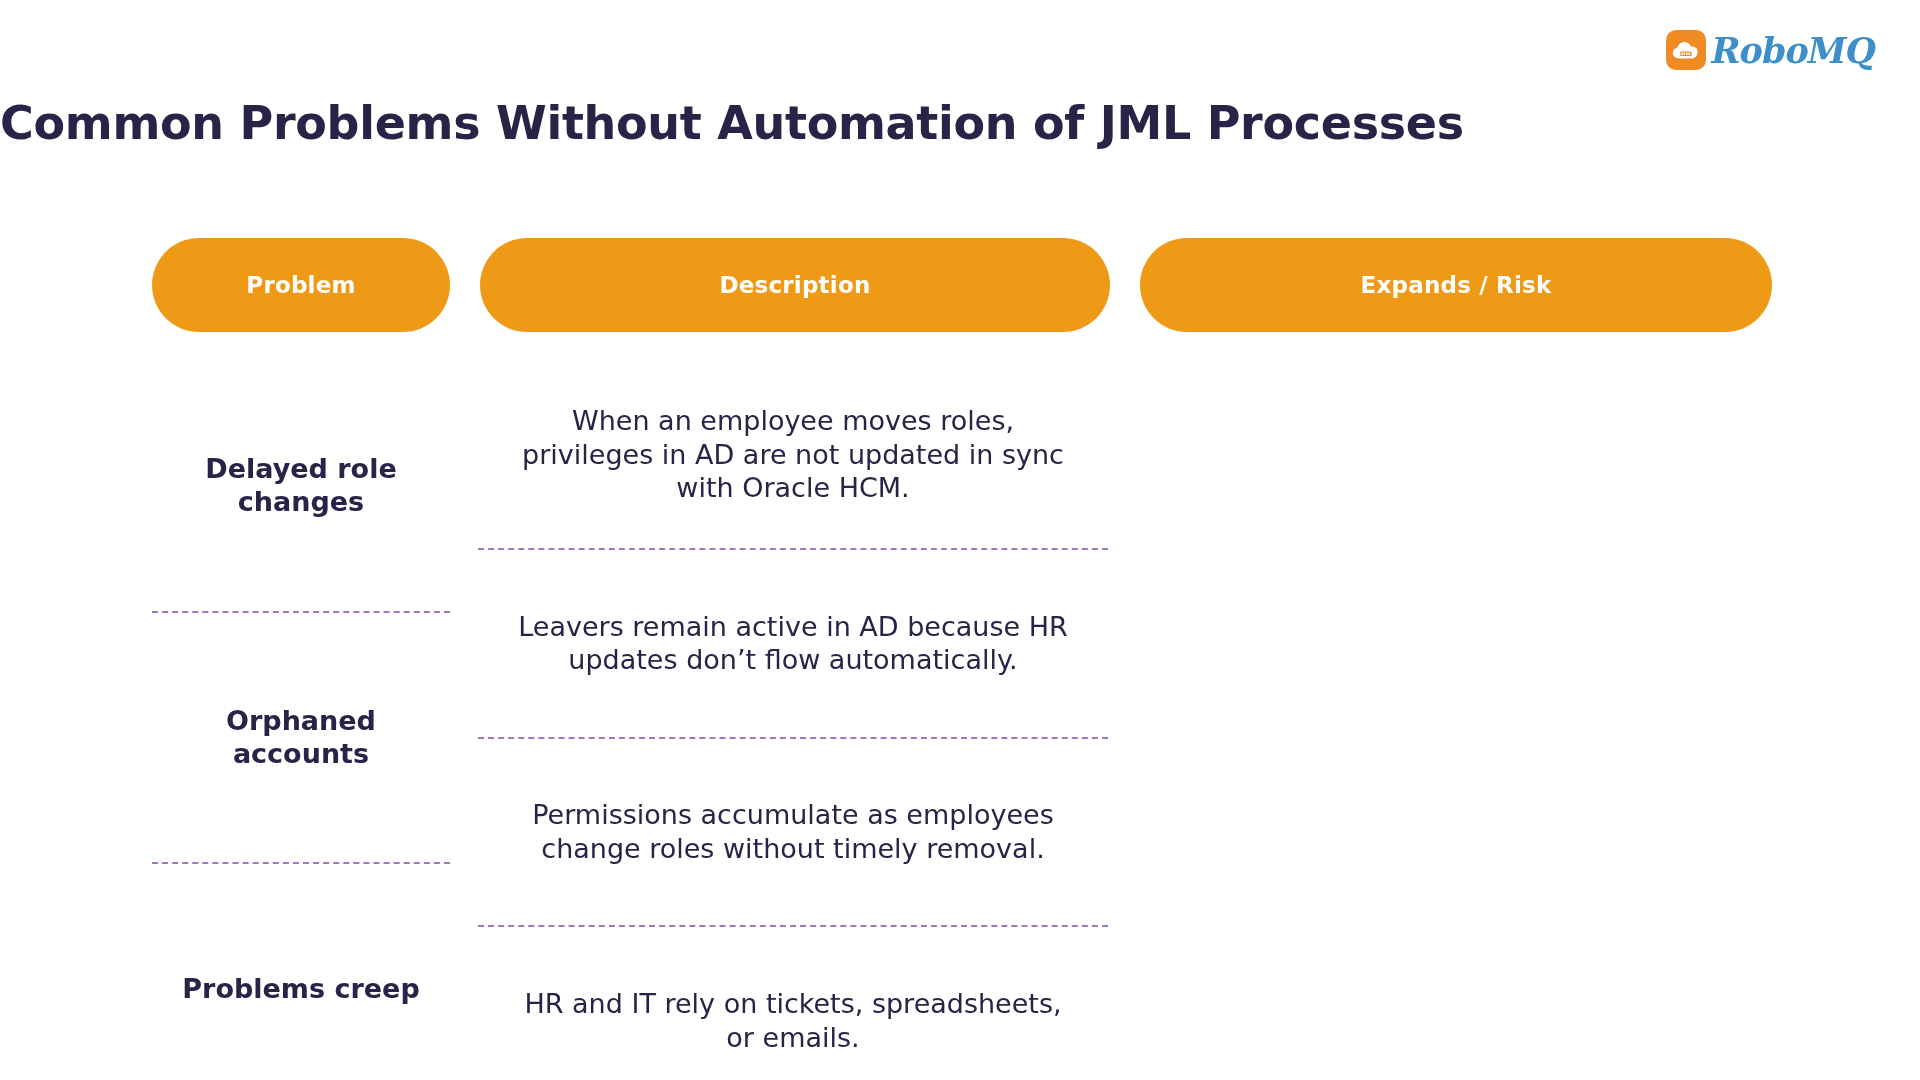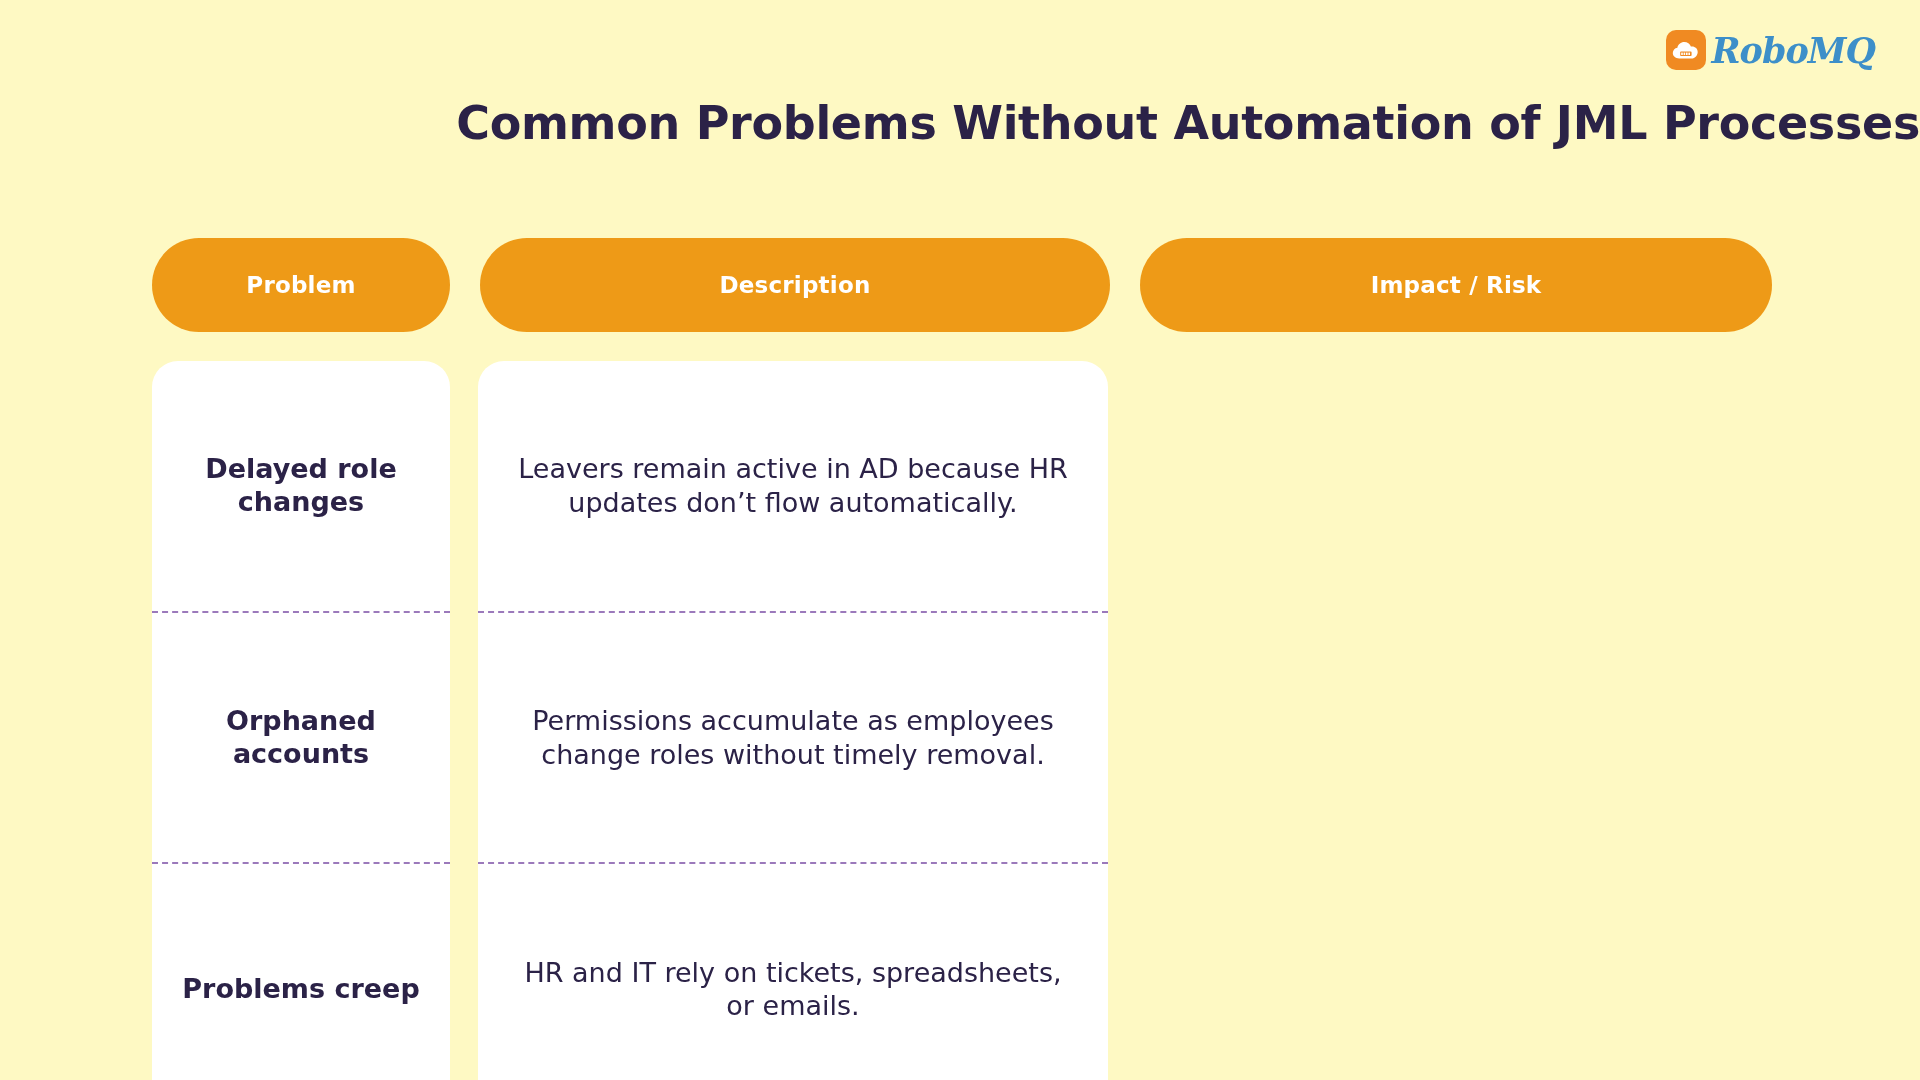--- a/index.html
+++ b/index.html
@@ -5,21 +5,21 @@
   * { box-sizing: border-box; margin: 0; padding: 0; }
   html, body {
     width: 1920px; height: 1080px;
     background: #b7dbef;
     font-family: "DejaVu Sans", sans-serif;
     overflow: hidden;
   }
   #stage {
     position: relative;
     width: 1920px; height: 1080px;
-    background: #fef9c3;
+    background: #ffffff;
   }
 
   
   .logo {
     position: absolute;
     top: 30px; right: 45px;
     display: flex; align-items: center; gap: 6px;
   }
   .logo-mark {
     width: 40px; height: 40px;
@@ -36,21 +36,21 @@
     font-size: 35px;
     letter-spacing: -1px;
     color: #3d8fc9;
     line-height: 1;
   }
 
   
   .page-title {
     position: absolute;
     left: 0; right: 0; top: 96px;
-    text-align: right;
+    text-align: left;
     font-family: "DejaVu Sans", sans-serif;
     font-weight: 700;
     font-size: 46px;
     letter-spacing: -0.3px;
     color: #2b2247;
   }
 
   
   .table {
     position: absolute;
@@ -137,32 +137,33 @@
     <span class="logo-text">RoboMQ</span>
   </div>
 
   <h1 class="page-title">Common Problems Without Automation of JML Processes</h1>
 
   <div class="table">
 
     <div class="head-row">
       <div class="head-cell col-1">Problem</div>
       <div class="head-cell col-2">Description</div>
-      <div class="head-cell col-3">Impact / Risk</div>
+      <div class="head-cell col-3">Expands / Risk</div>
     </div>
 
     <div class="body-row">
 
       <div class="card col-1">
         <div class="cell cell-problem">Delayed role changes</div>
         <div class="cell cell-problem">Orphaned accounts</div>
         <div class="cell cell-problem">Problems creep</div>
       </div>
 
       <div class="card col-2">
+        <div class="cell cell-desc">When an employee moves roles, privileges in AD are not updated in sync with Oracle HCM.</div>
         <div class="cell cell-desc">Leavers remain active in AD because HR updates don’t flow automatically.</div>
         <div class="cell cell-desc">Permissions accumulate as employees change roles without timely removal.</div>
         <div class="cell cell-desc">HR and IT rely on tickets, spreadsheets, or emails.</div>
       </div>
 
 
     </div>
   </div>
 </div>
 

